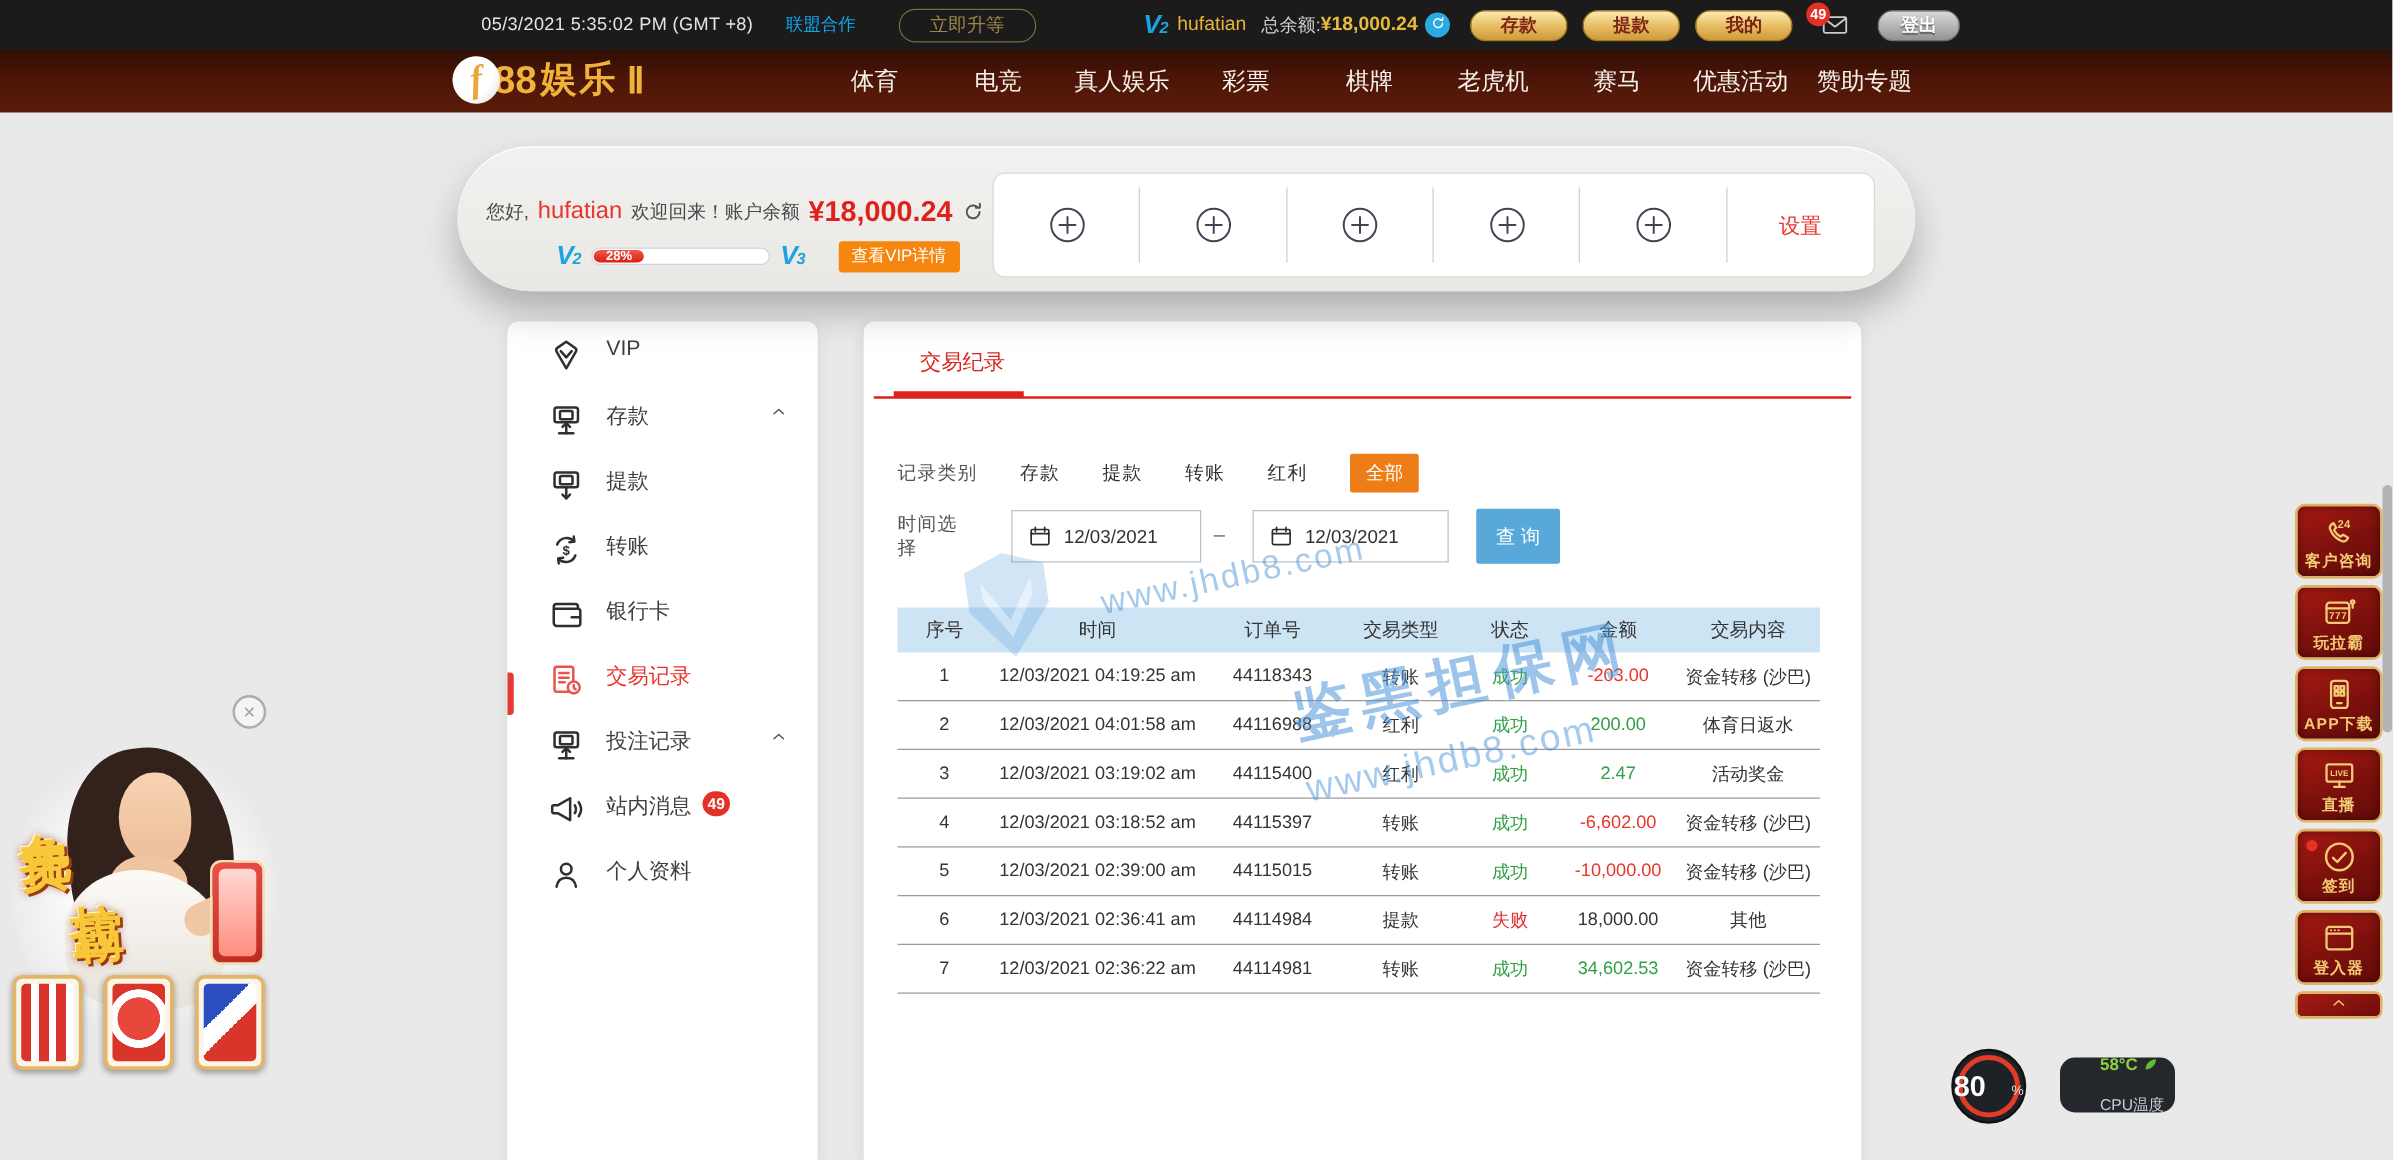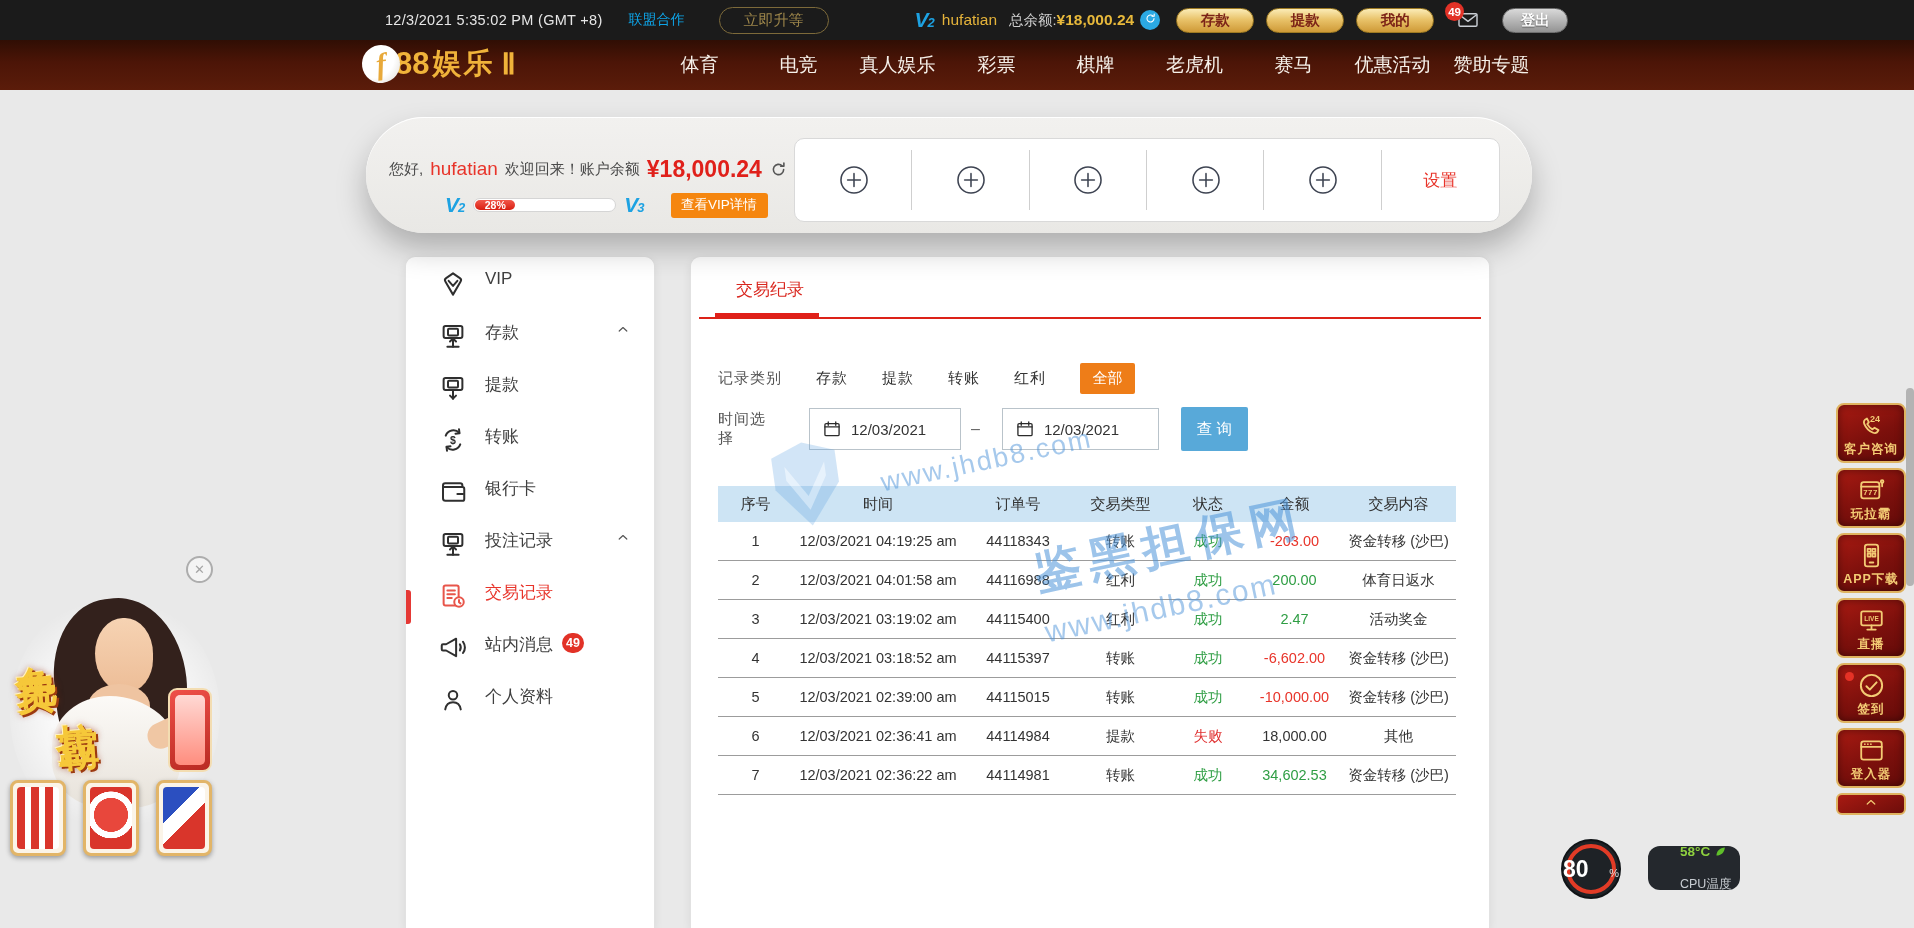--- a/index.html
+++ b/index.html
@@ -202,21 +202,21 @@
 
   .scroll-thumb { position:absolute; left:1906px; top:388px; width:8px; height:198px; background:#b3b3b3;
                   border-radius:4px; z-index:9; cursor:pointer; }
 </style>
 </head>
 <body>
 
 <div class="stage">
 
   <header class="topbar">
-    <span class="tb-datetime">12/3/2021 5:35:02 PM (GMT +8)</span>
+    <span class="tb-datetime">05/3/2021 5:35:02 PM (GMT +8)</span>
     <span class="tb-link">联盟合作</span>
     <span class="tb-upgrade">立即升等</span>
     <span class="v-tag tb-vip">
         <span class="v-l">V</span>
         <span class="v-n">2</span>
       </span>
     <span class="tb-user">hufatian</span>
     <span class="tb-ballabel">总余额:</span>
     <span class="tb-balance">¥18,000.24</span>
     <span class="tb-refresh">
@@ -361,42 +361,42 @@
           </svg></span>
         <span class="side-label">转账</span>
       </div>
       <div class="side-item">
         <span class="side-icon"><svg viewBox="0 0 24 24" fill="none" stroke="currentColor" stroke-width="1.6" stroke-linecap="round" stroke-linejoin="round">
             <path d="M19.5 8V6.8A1.8 1.8 0 0 0 17.7 5H5.8A1.8 1.8 0 0 0 4 6.8V17a2 2 0 0 0 2 2h13.5a1.5 1.5 0 0 0 1.5-1.5v-8A1.5 1.5 0 0 0 19.5 8H4.5"></path>
             <path d="M15.5 13.5h4.5"></path>
           </svg></span>
         <span class="side-label">银行卡</span>
       </div>
+      <div class="side-item active">
+        <span class="active-bar"></span>
+        <span class="side-icon"><svg viewBox="0 0 24 24" fill="none" stroke="currentColor" stroke-width="1.6" stroke-linecap="round" stroke-linejoin="round">
+            <rect x="4.5" y="3.5" width="12" height="16" rx="1.5"></rect>
+            <path d="M7.5 7.5h6M7.5 10.5h6M7.5 13.5h3.5"></path>
+            <circle cx="16.8" cy="16.8" r="3.8" fill="#fff"></circle>
+            <path d="M16.8 15.2v1.8l1.2.9"></path>
+          </svg></span>
+        <span class="side-label">交易记录</span>
+      </div>
       <div class="side-item">
         <span class="side-icon"><svg viewBox="0 0 24 24" fill="none" stroke="currentColor" stroke-width="1.6" stroke-linecap="round" stroke-linejoin="round">
             <rect x="4.5" y="4" width="15" height="9.5" rx="1.5"></rect>
             <rect x="8" y="6.2" width="8" height="5.3" rx="0.8"></rect>
             <path d="M12 20.5v-6.5"></path>
             <path d="M9.6 16.4L12 14l2.4 2.4"></path>
             <path d="M7.5 20.5h9"></path>
           </svg></span>
         <span class="side-label">投注记录</span>
         <span class="side-chevron"><svg viewBox="0 0 24 24" fill="none" stroke="currentColor" stroke-width="2" stroke-linecap="round" stroke-linejoin="round">
             <path d="M5.5 15.5L12 9.5l6.5 6"></path>
           </svg></span>
-      </div>
-      <div class="side-item active">
-        <span class="active-bar"></span>
-        <span class="side-icon"><svg viewBox="0 0 24 24" fill="none" stroke="currentColor" stroke-width="1.6" stroke-linecap="round" stroke-linejoin="round">
-            <rect x="4.5" y="3.5" width="12" height="16" rx="1.5"></rect>
-            <path d="M7.5 7.5h6M7.5 10.5h6M7.5 13.5h3.5"></path>
-            <circle cx="16.8" cy="16.8" r="3.8" fill="#fff"></circle>
-            <path d="M16.8 15.2v1.8l1.2.9"></path>
-          </svg></span>
-        <span class="side-label">交易记录</span>
       </div>
       <div class="side-item">
         <span class="side-icon"><svg viewBox="0 0 24 24" fill="none" stroke="currentColor" stroke-width="1.6" stroke-linecap="round" stroke-linejoin="round">
             <path d="M14.5 4.5L6.5 9H4a1 1 0 0 0-1 1v3a1 1 0 0 0 1 1h2.5l8 4.5z"></path>
             <path d="M17.5 9a5 5 0 0 1 0 5"></path>
             <path d="M20 7a8 8 0 0 1 0 9"></path>
           </svg></span>
         <span class="side-label">站内消息</span>
         <span class="side-badge">49</span>
       </div>

